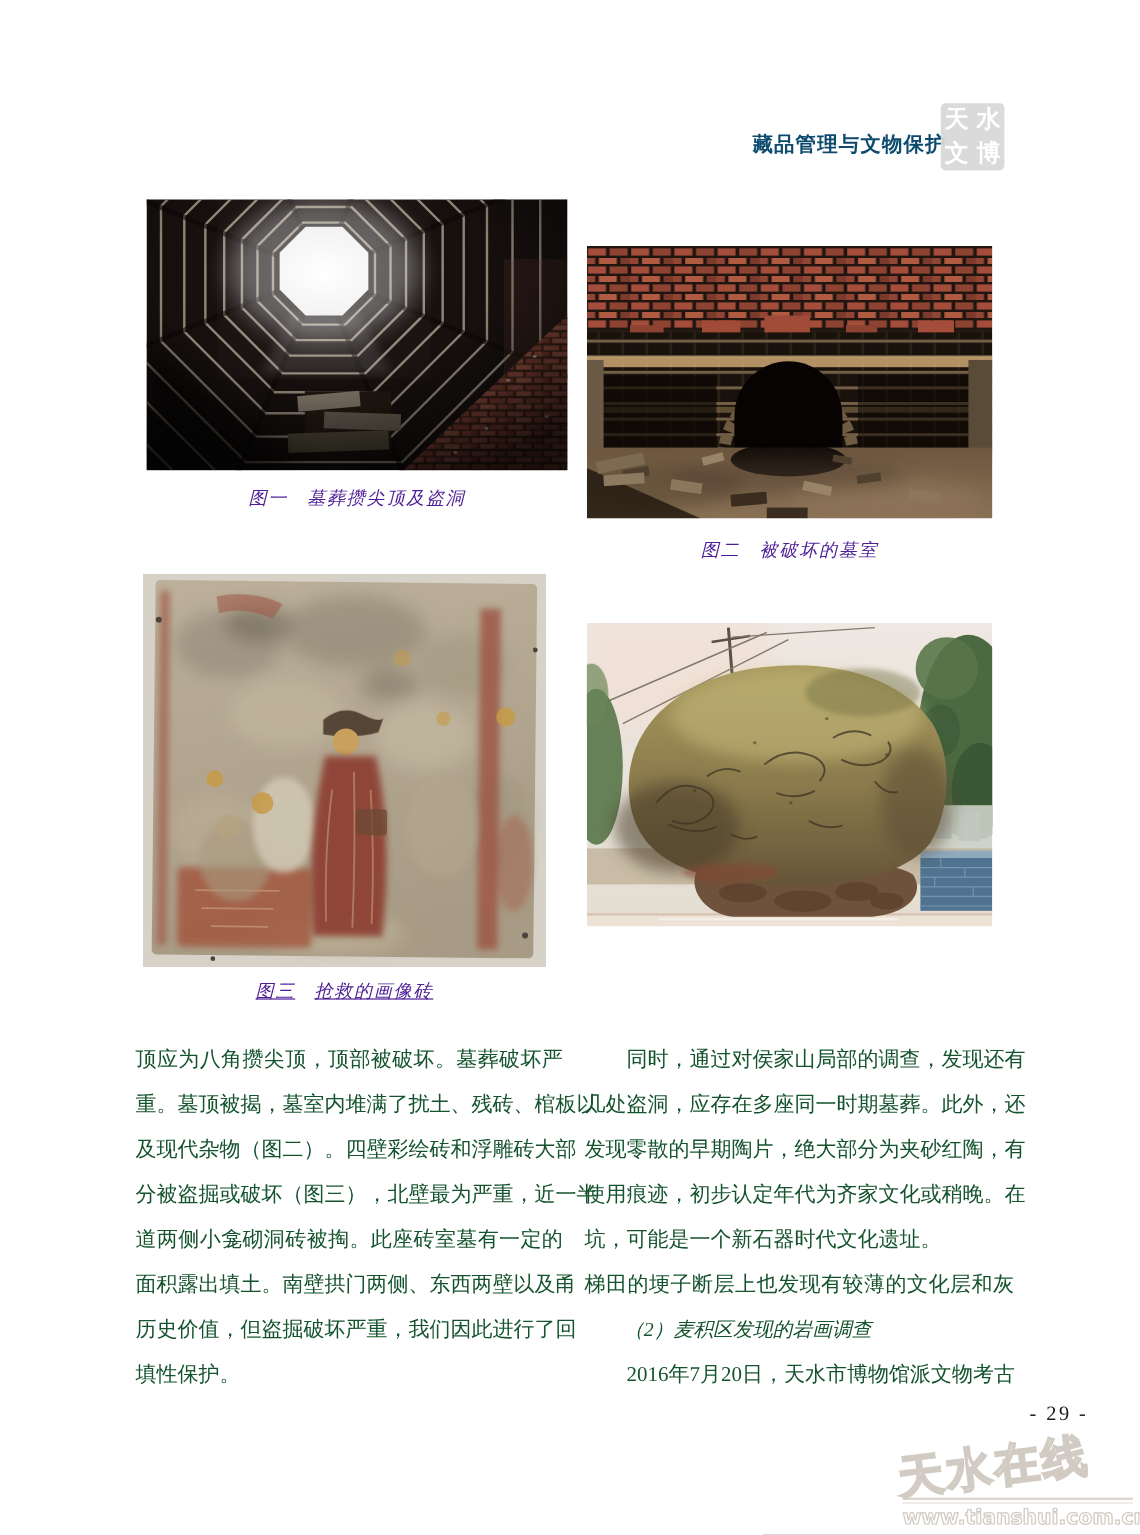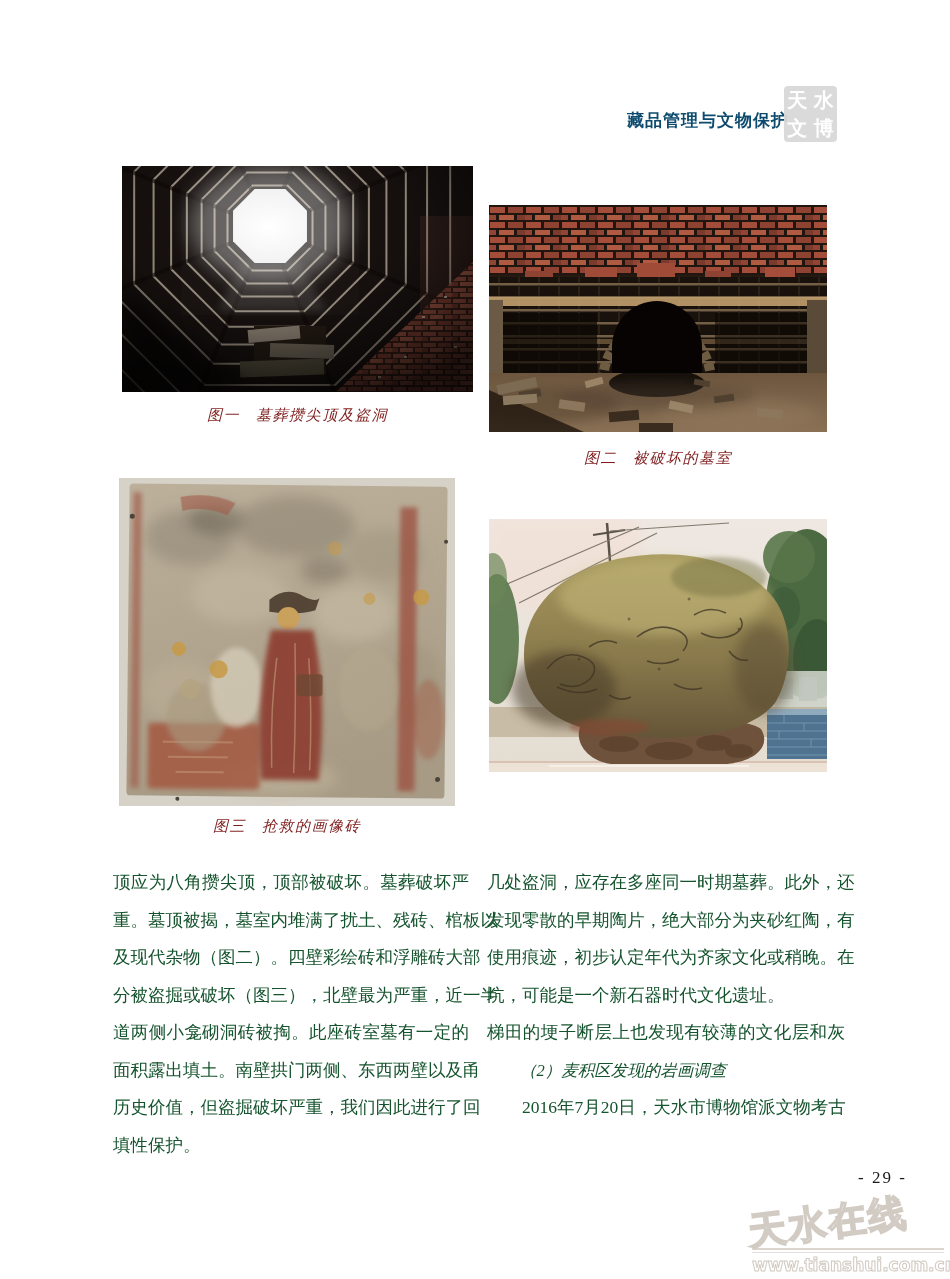--- a/index.html
+++ b/index.html
@@ -11,21 +11,21 @@
         font-size:17px;color:#0c4a6e;letter-spacing:1px;}
   .seal{position:absolute;left:784px;top:86px;width:53px;height:56px;background:#d9d9d9;
         border-radius:4px;display:grid;grid-template-columns:1fr 1fr;place-items:center;
         color:#ffffff;font-weight:bold;font-size:20px;opacity:.95;}
   .seal span{line-height:1;}
 
   .photo{position:absolute;overflow:hidden;}
   .photo svg{display:block;}
 
   .caption{position:absolute;text-align:center;font-size:15px;font-style:italic;
-        letter-spacing:1.5px;color:#7f1d1d;white-space:nowrap;}
+        letter-spacing:1.5px;color:#4c1d95;white-space:nowrap;}
   .caption .cap-label{margin-right:16px;}
 
   .col{position:absolute;width:356px;}
   .bline{height:37.5px;line-height:37.5px;font-size:17.5px;white-space:nowrap;
         text-align:justify;text-align-last:left;text-justify:inter-character;color:#14532d;}
   .bline.just{text-align-last:justify;}
   .bline.ind{text-indent:2em;}
   .bline.kai{font-style:italic;font-size:16.5px;}
 
   .pagenum{position:absolute;left:814px;top:1168px;font-size:17px;letter-spacing:2px;color:#1a1a1a;margin-left:44px;}
@@ -251,21 +251,21 @@
         <circle cx="215" cy="70" r="7" fill="#c79a45" opacity="0.5"></circle>
         <ellipse cx="250" cy="210" rx="30" ry="42" fill="#b5a88e" opacity="0.55" filter="url(#p3b2)"></ellipse>
         <ellipse cx="310" cy="240" rx="16" ry="40" fill="#a3553f" opacity="0.4" filter="url(#p3b2)"></ellipse>
         <circle cx="12" cy="40" r="2.5" fill="#4a443a"></circle>
           <circle cx="326" cy="62" r="2" fill="#4a443a"></circle>
         <circle cx="320" cy="300" r="2.5" fill="#4a443a"></circle>
           <circle cx="60" cy="322" r="2" fill="#4a443a"></circle>
       </g>
     </svg>
   </div>
-  <div class="caption" style="left:119px;top:817px;width:336px;">
+  <div class="caption" style="left:119px;top:817px;width:336px;text-decoration:underline;">
     <span class="cap-label">图三</span><span>抢救的画像砖</span>
   </div>
 
   <div class="photo" style="left:489px;top:519px;width:338px;height:253px;">
     <svg width="338" height="253" viewBox="0 0 338 253">
       <defs>
         <linearGradient id="p4s" x1="0" y1="0" x2="0" y2="1">
           <stop offset="0" stop-color="#efe8e2"></stop>
             <stop offset="1" stop-color="#e4ddd2"></stop>
         </linearGradient>
@@ -364,20 +364,21 @@
 
       <div class="bline just">面积露出填土。南壁拱门两侧、东西两壁以及甬</div>
 
       <div class="bline just">历史价值，但盗掘破坏严重，我们因此进行了回</div>
 
       <div class="bline">填性保护。</div>
     </div>
 
   <div class="col" style="left:487px;top:864px;width:358px;">
 
+      <div class="bline just ind">同时，通过对侯家山局部的调查，发现还有</div>
 
       <div class="bline just">几处盗洞，应存在多座同一时期墓葬。此外，还</div>
 
       <div class="bline just">发现零散的早期陶片，绝大部分为夹砂红陶，有</div>
 
       <div class="bline just">使用痕迹，初步认定年代为齐家文化或稍晚。在</div>
 
       <div class="bline">坑，可能是一个新石器时代文化遗址。</div>
 
       <div class="bline just">梯田的埂子断层上也发现有较薄的文化层和灰</div>

